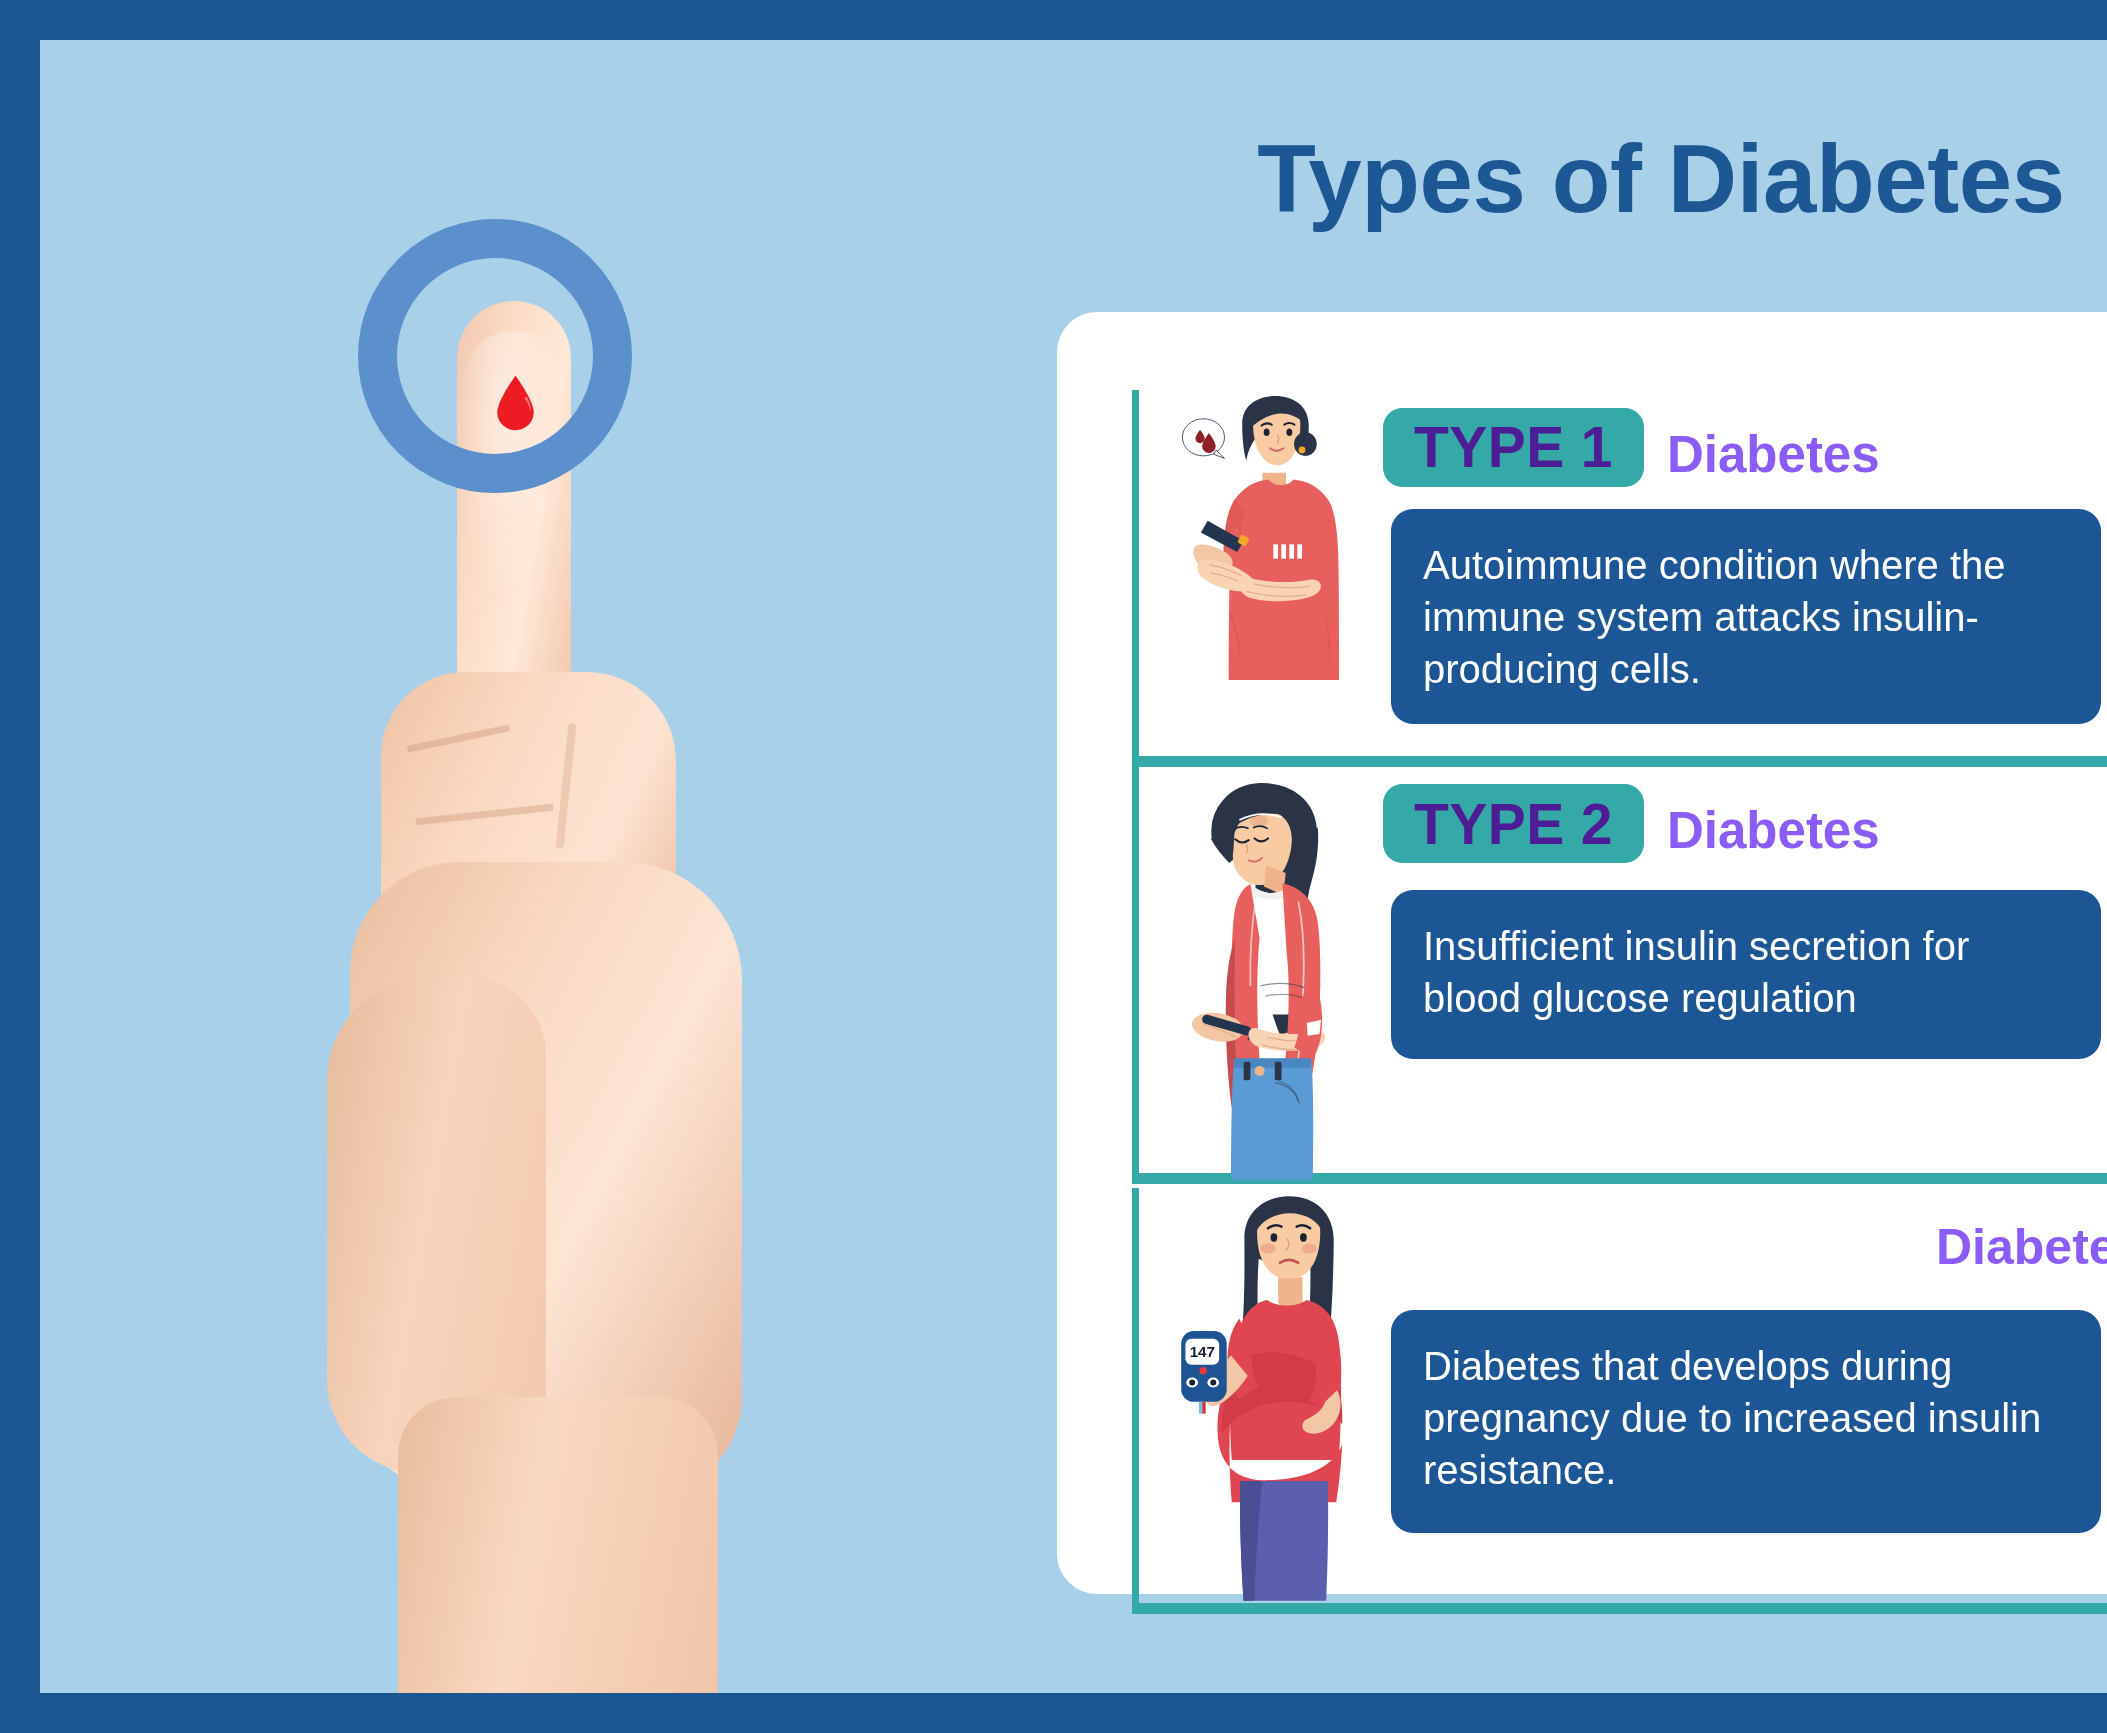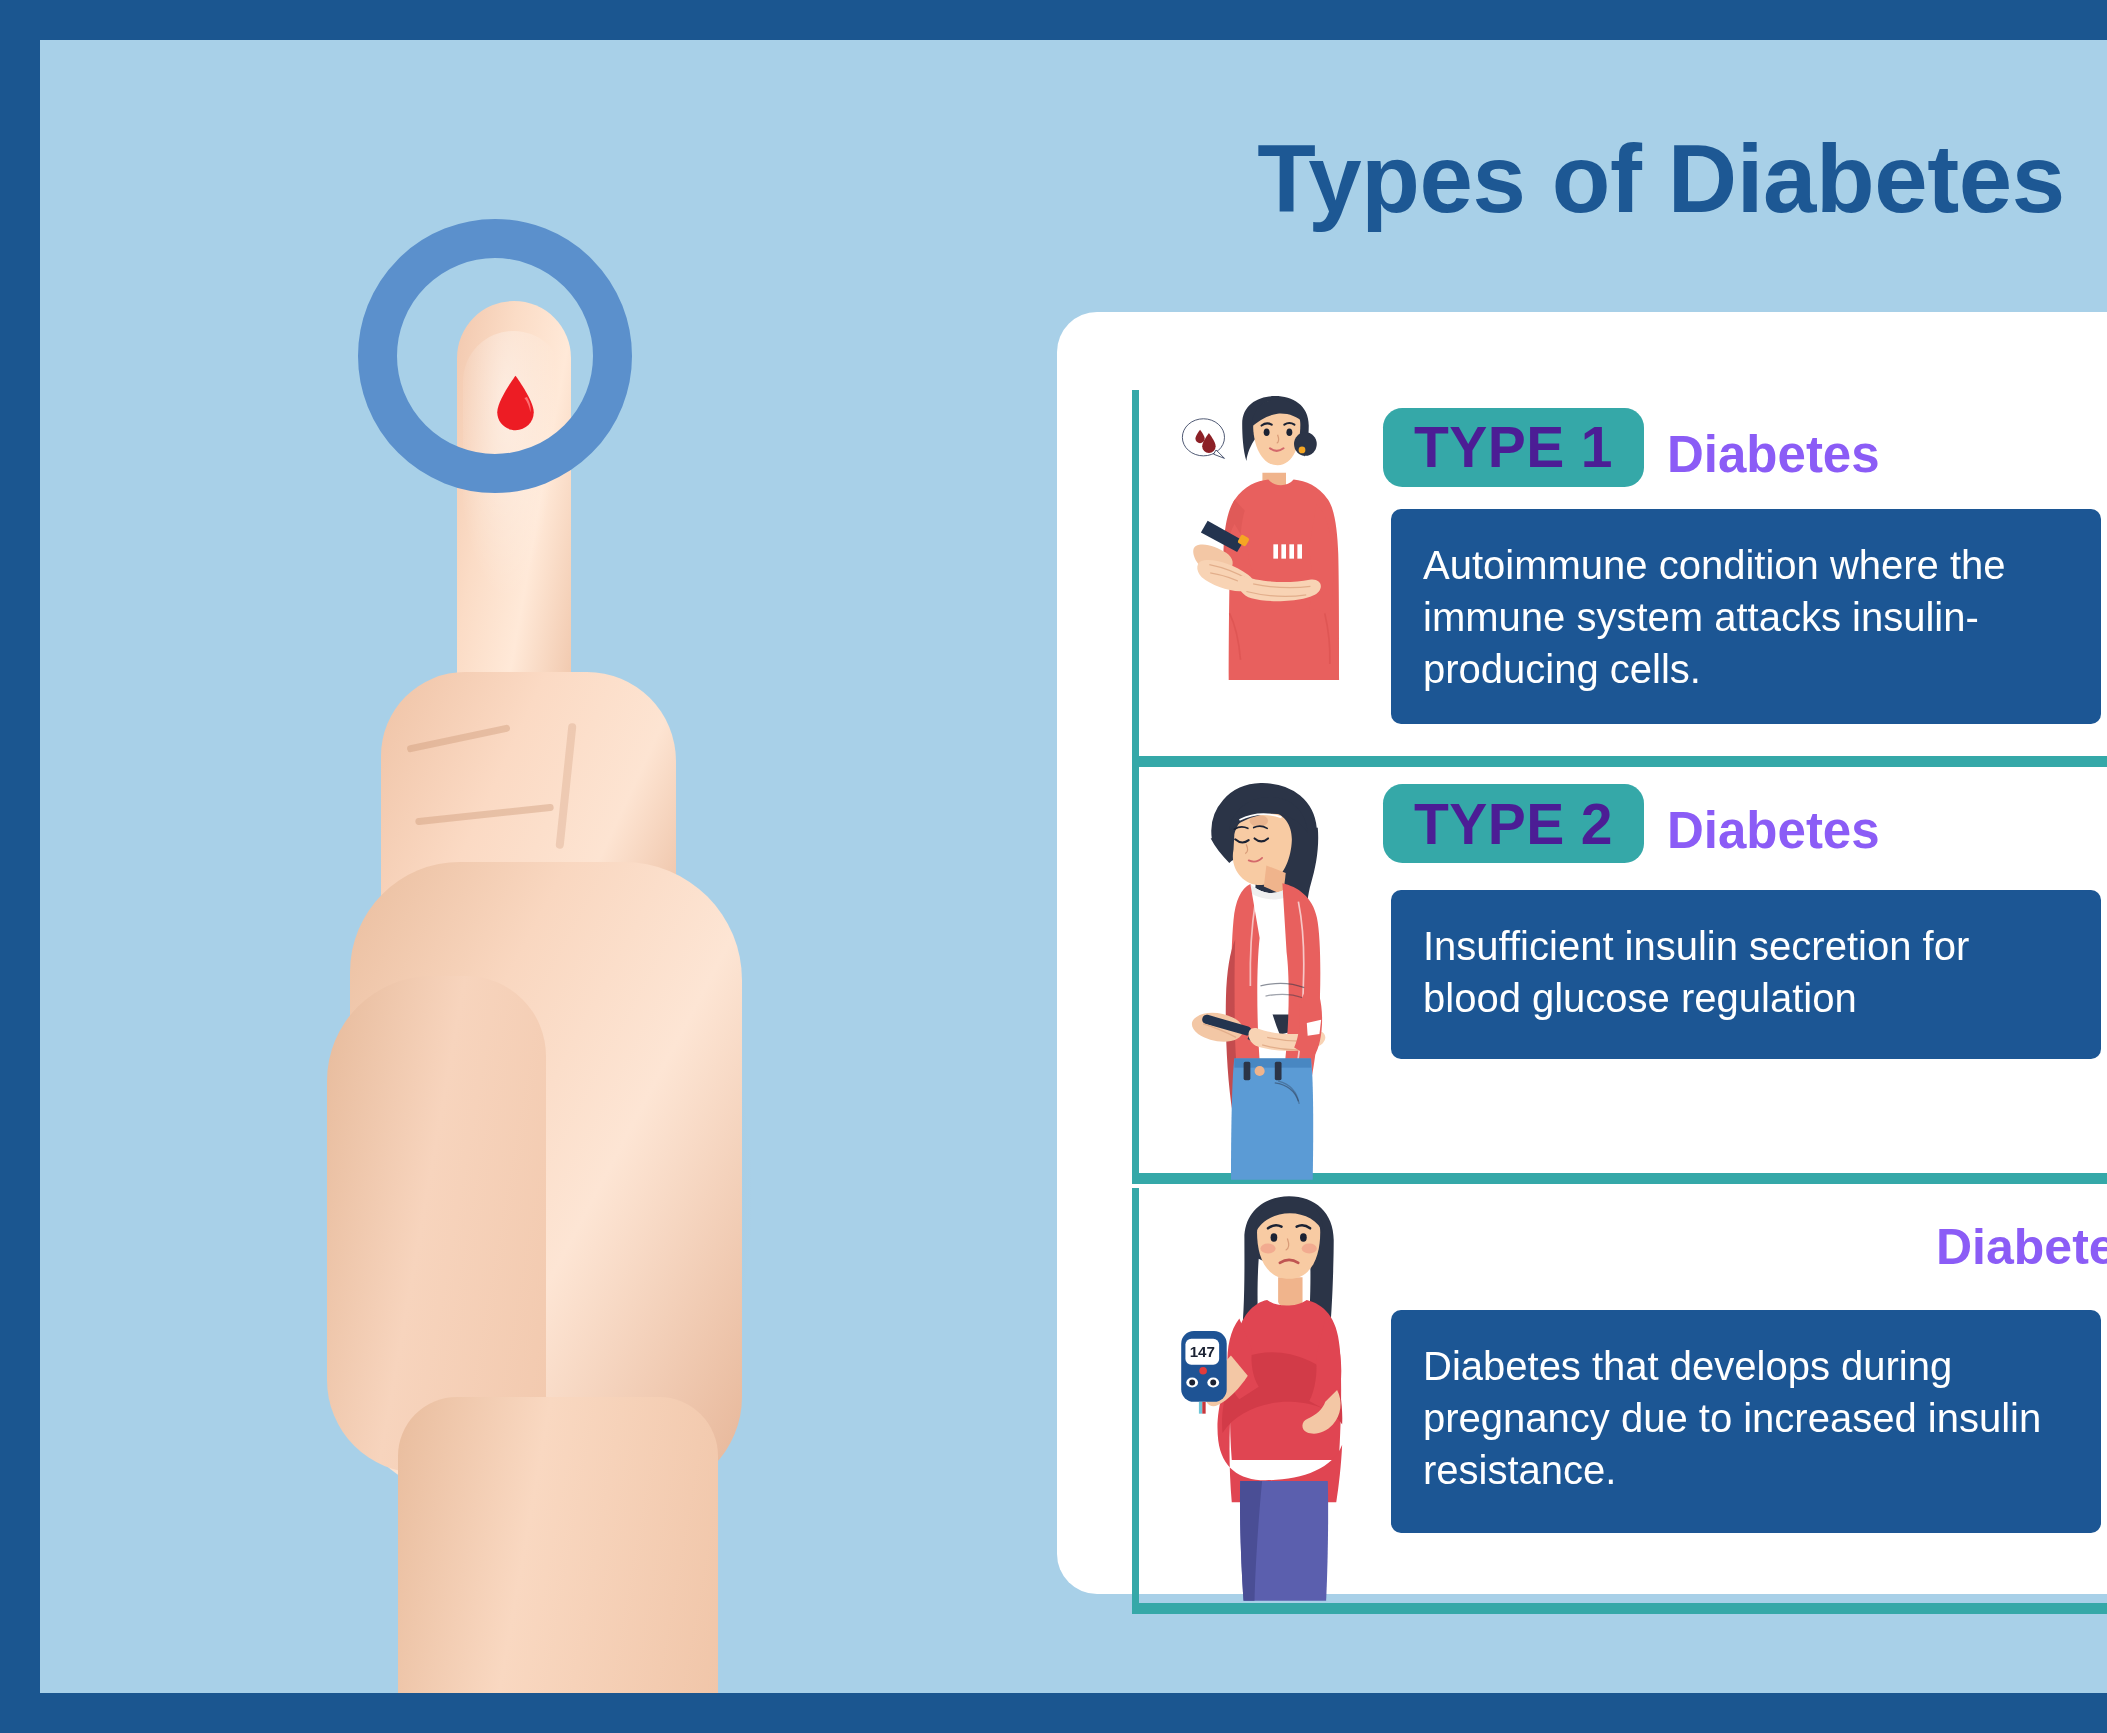--- a/index.html
+++ b/index.html
@@ -132,21 +132,21 @@
     position:absolute;
     color:#8b5cf6; font-weight:bold; white-space:nowrap;
   }
   .d1 { left:535px; top:35px;  font-size:51px; }
   .d2 { left:535px; top:34px;  font-size:51px; }
   .d3 { left:804px; top:29.5px;  font-size:50px; }
 
   .desc {
     position:absolute;
     background:#1C5694;
-    border-radius:10px;
+    border-radius:22px;
     color:#FFFFFF;
     font-size:40px; line-height:1.30;
     padding:29.5px 32px;
   }
   .desc1 { left:259px; top:119px; width:710px; height:215px; }
   .desc2 { left:259px; top:123px; width:710px; height:169px; }
   .desc3 { left:259px; top:122px; width:710px; height:223px; }
 
   
   .person { position:absolute; overflow:visible; }

